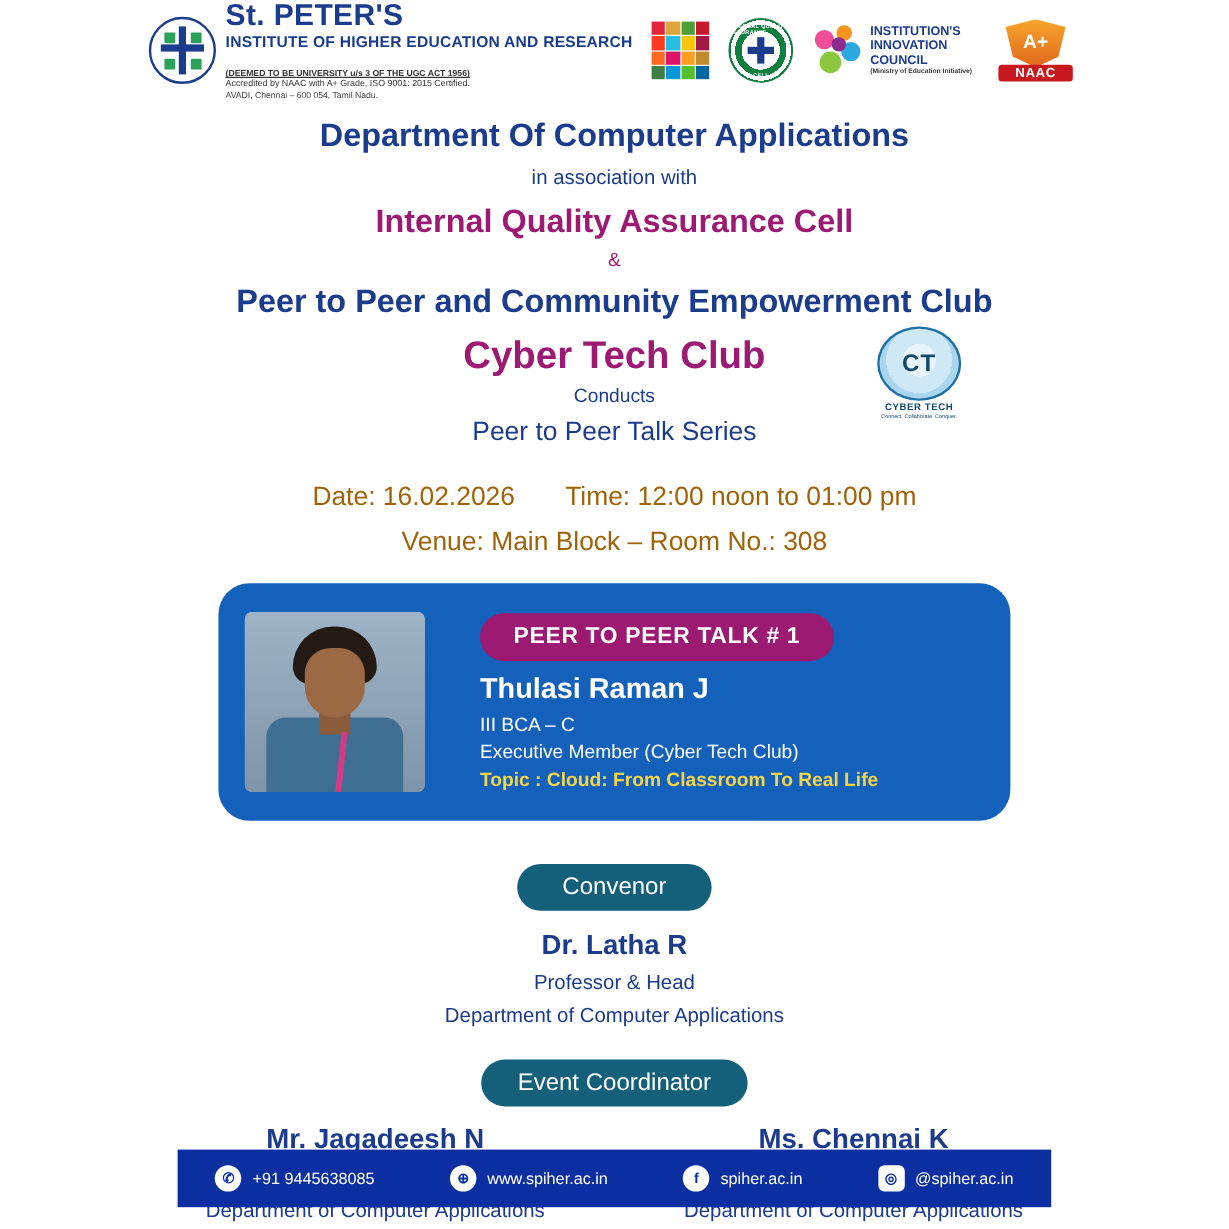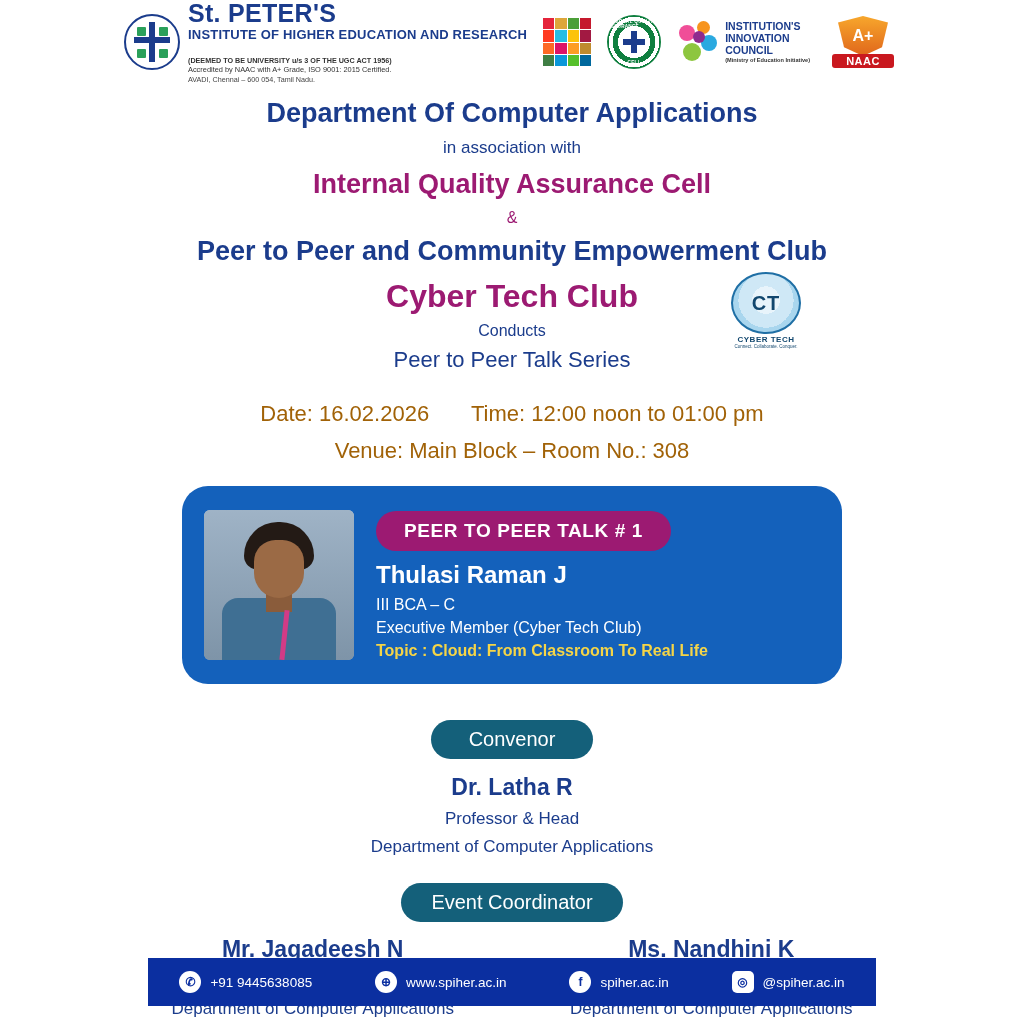--- a/index.html
+++ b/index.html
@@ -90,20 +90,21 @@
     font-weight: bold;
     color: #1b3c8c;
     letter-spacing: .2px;
     margin-top: 2px;
   }
   .uni-sub2 {
     font-size: 7.2px;
     font-weight: bold;
     color: #333;
     margin-top: 16px;
+    text-decoration: underline;
   }
   .uni-sub3 {
     font-size: 7.4px;
     color: #333;
     margin-top: 2px;
   }
   .uni-sub4 {
     font-size: 7.2px;
     color: #444;
     margin-top: 2px;
@@ -317,20 +318,21 @@
     position: relative;
     margin: 22px auto 0 auto;
     width: 660px;
     height: 198px;
     background: #1461bb;
     border-radius: 26px;
     display: flex;
     align-items: center;
     padding: 0 22px;
     box-sizing: border-box;
+    gap: 24px;
   }
   .photo {
     width: 150px;
     height: 150px;
     border-radius: 6px;
     flex: none;
     overflow: hidden;
     position: relative;
     background: linear-gradient(180deg,#b8c6d2,#8fa2b5);
   }
@@ -610,21 +612,21 @@
 
   <div class="sec2">
     <div class="pill wide">Event Coordinator</div>
     <div class="coords">
       <div class="coord">
         <div class="nm">Mr. Jagadeesh N</div>
         <div class="rl">Assistant Professor</div>
         <div class="rl">Department of Computer Applications</div>
       </div>
       <div class="coord">
-        <div class="nm">Ms. Nandhini K</div>
+        <div class="nm">Ms. Chennai K</div>
         <div class="rl">Assistant Professor</div>
         <div class="rl">Department of Computer Applications</div>
       </div>
     </div>
   </div>
 
   <div class="footer">
     <div class="f-item">
       <span class="f-ic">✆</span>
       <span>+91 9445638085</span>

